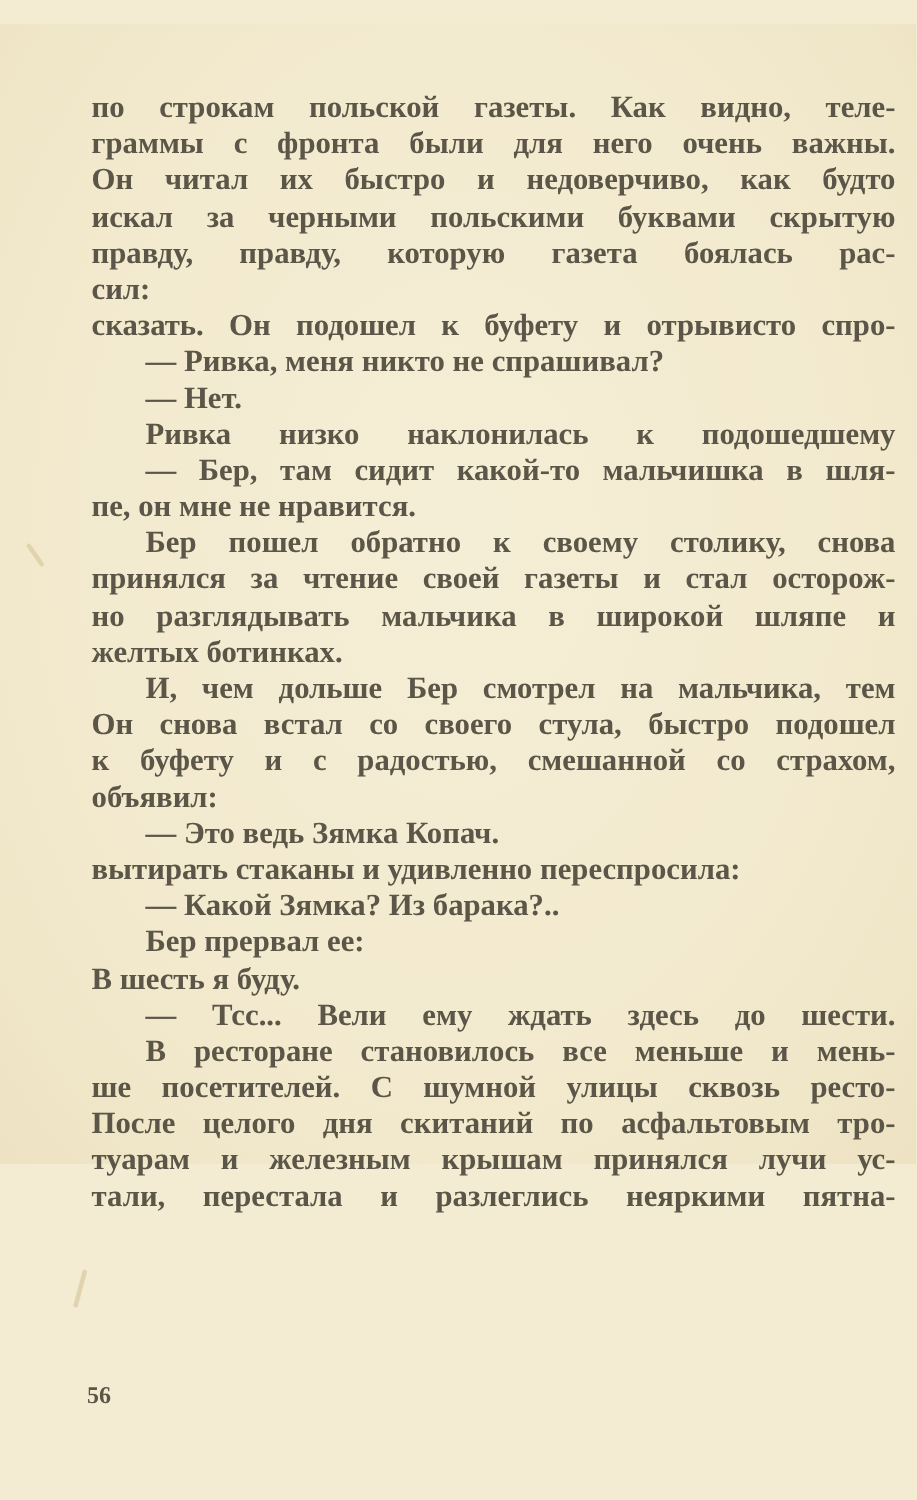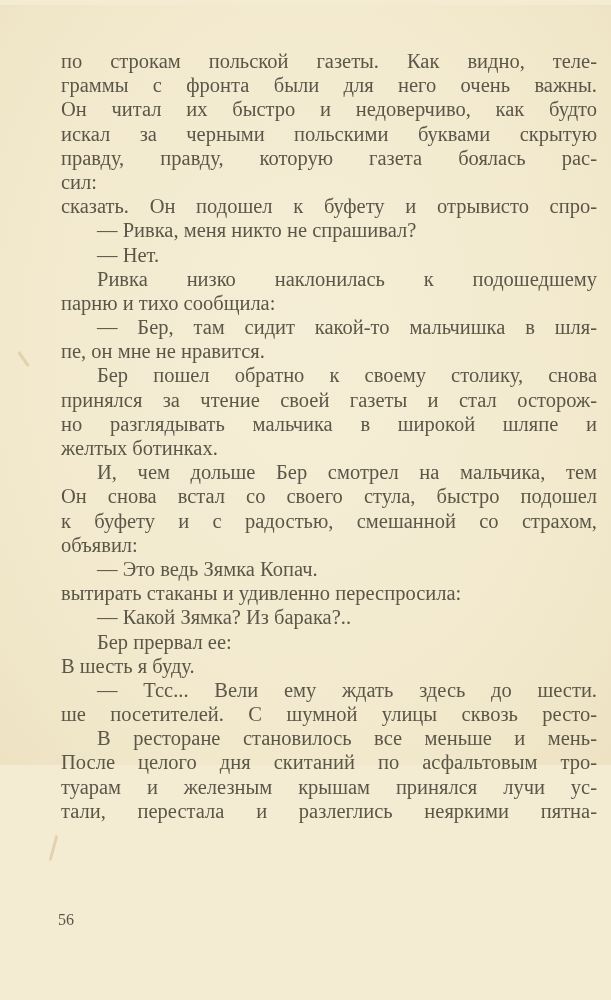--- a/index.html
+++ b/index.html
@@ -8,23 +8,24 @@
     }
     body {
       width: 611px;
       height: 1000px;
       background: #f4ecd2;
       position: relative;
       overflow: hidden;
     }
     .page {
       position: absolute;
-      left: 0; top: 5px;
+      left: 0; top: 16px;
       width: 611px; height: 760px;
       background: radial-gradient(ellipse at 50% 45%, #f5eed6 0%, #f2e9cd 70%, #ede2c2 100%);
+      font-weight: bold;
     }
     .text-block {
       position: absolute;
       left: 61px;
       top: 44px;
       width: 536px;
       font-family: "Liberation Serif", "DejaVu Serif", serif;
       font-size: 20.5px;
       line-height: 24.2px;
       color: #5b5648;
@@ -71,39 +72,38 @@
       <span class="line">по строкам польской газеты. Как видно, теле-</span>
       <span class="line">граммы с фронта были для него очень важны.</span>
       <span class="line">Он читал их быстро и недоверчиво, как будто</span>
       <span class="line">искал за черными польскими буквами скрытую</span>
       <span class="line">правду, правду, которую газета боялась рас-</span>
       <span class="line last">сил:</span>
       <span class="line">сказать. Он подошел к буфету и отрывисто спро-</span>
       <span class="line indent last">— Ривка, меня никто не спрашивал?</span>
       <span class="line indent last">— Нет.</span>
       <span class="line indent">Ривка низко наклонилась к подошедшему</span>
-      <span class="line last">парню и тихо сообщила:</span>
       <span class="line indent">— Бер, там сидит какой-то мальчишка в шля-</span>
       <span class="line last">пе, он мне не нравится.</span>
       <span class="line indent">Бер пошел обратно к своему столику, снова</span>
       <span class="line">принялся за чтение своей газеты и стал осторож-</span>
       <span class="line">но разглядывать мальчика в широкой шляпе и</span>
       <span class="line last">желтых ботинках.</span>
       <span class="line indent">И, чем дольше Бер смотрел на мальчика, тем</span>
       <span class="line">Он снова встал со своего стула, быстро подошел</span>
       <span class="line">к буфету и с радостью, смешанной со страхом,</span>
       <span class="line last">объявил:</span>
       <span class="line indent last">— Это ведь Зямка Копач.</span>
       <span class="line last">вытирать стаканы и удивленно переспросила:</span>
       <span class="line indent last">— Какой Зямка? Из барака?..</span>
       <span class="line indent last">Бер прервал ее:</span>
       <span class="line last">В шесть я буду.</span>
       <span class="line indent">— Тсс... Вели ему ждать здесь до шести.</span>
+      <span class="line indent">В ресторане становилось все меньше и мень-</span>
       <span class="line">ше посетителей. С шумной улицы сквозь ресто-</span>
-      <span class="line indent">В ресторане становилось все меньше и мень-</span>
       <span class="line">После целого дня скитаний по асфальтовым тро-</span>
       <span class="line">туарам и железным крышам принялся лучи ус-</span>
       <span class="line">тали, перестала и разлеглись неяркими пятна-</span>
     </div>
   <div class="page-number">56</div>
   <div class="smudge" style="left:22px;top:345px;transform:rotate(-35deg);"></div>
   <div class="smudge" style="left:52px;top:830px;transform:rotate(15deg);height:26px;"></div>
 </div>
 
 </body></html>

